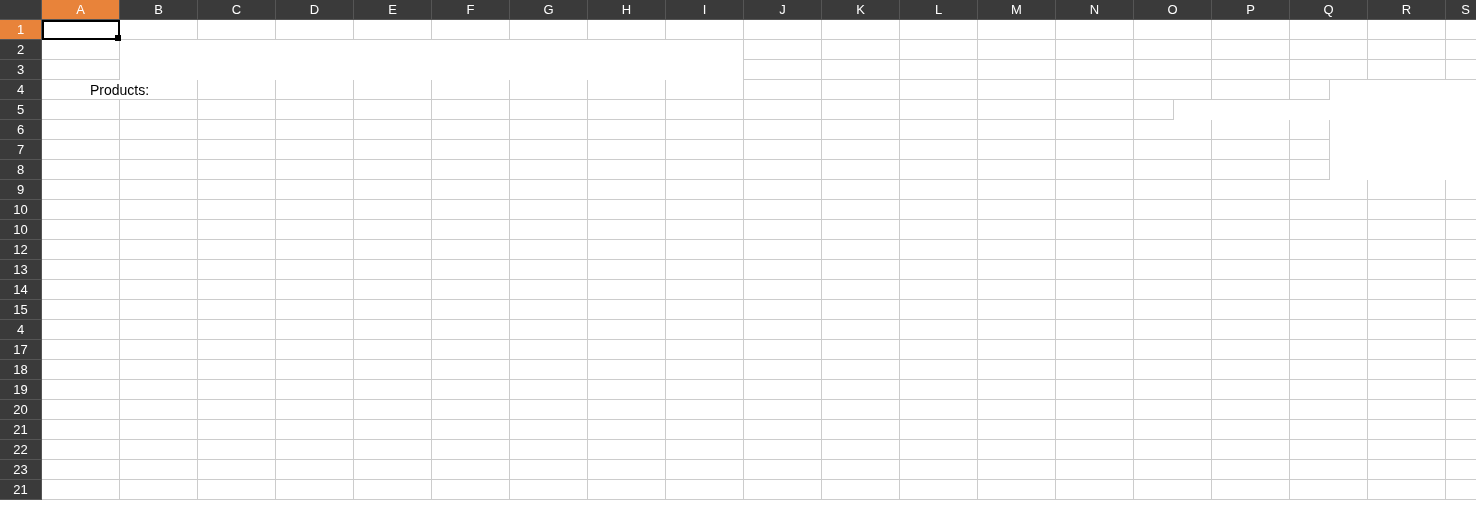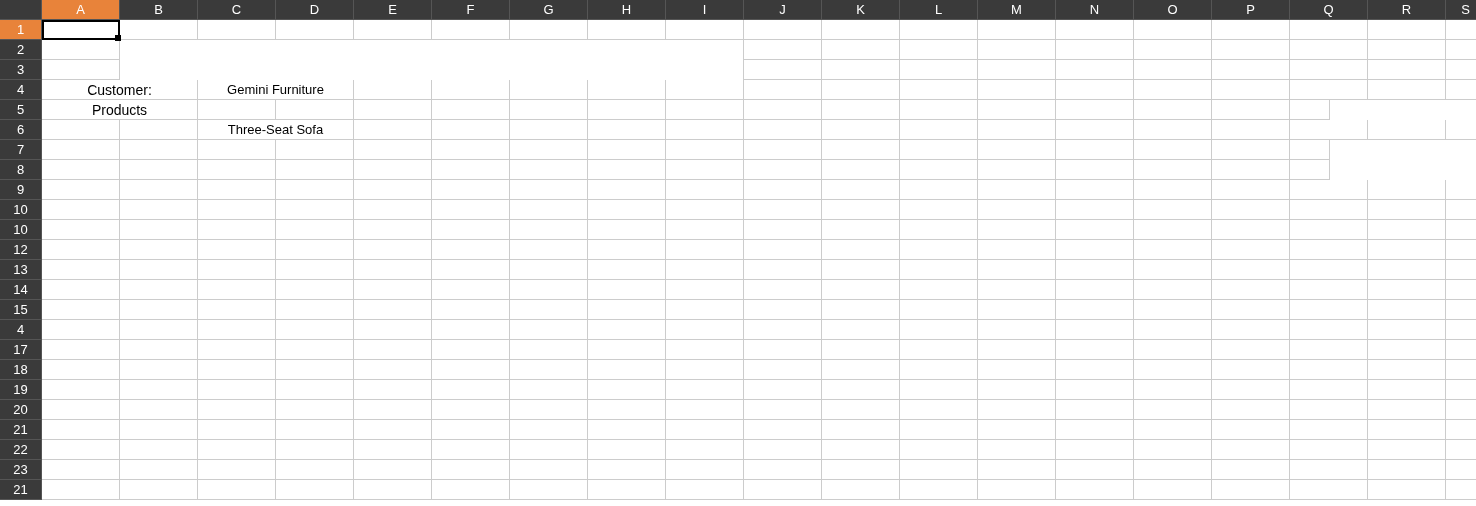--- a/index.html
+++ b/index.html
@@ -250,60 +250,57 @@
             <div class="cell" style="width: 78px; min-width: 78px;"></div>
             <div class="cell" style="width: 78px; min-width: 78px;"></div>
             <div class="cell" style="width: 78px; min-width: 78px;"></div>
             <div class="cell" style="width: 78px; min-width: 78px;"></div>
             <div class="cell" style="width: 78px; min-width: 78px;"></div>
             <div class="cell" style="width: 78px; min-width: 78px;"></div>
             <div class="cell" style="width: 78px; min-width: 78px;"></div>
             <div class="cell" style="width: 40px; min-width: 40px;"></div>
           </div>
           <div class="row" style="height: 20px;">
-            <div class="cell label-text centered" style="width: 156px; min-width: 156px;">Customer:</div>
-            <div class="cell centered" style="width: 156px; min-width: 156px;">Gemini Furniture</div>
-            <div class="cell" style="width: 78px; min-width: 78px;"></div>
-            <div class="cell" style="width: 78px; min-width: 78px;"></div>
-            <div class="cell" style="width: 78px; min-width: 78px;"></div>
-            <div class="cell" style="width: 78px; min-width: 78px;"></div>
-            <div class="cell" style="width: 78px; min-width: 78px;"></div>
-            <div class="cell" style="width: 78px; min-width: 78px;"></div>
-            <div class="cell" style="width: 78px; min-width: 78px;"></div>
-            <div class="cell" style="width: 78px; min-width: 78px;"></div>
-            <div class="cell" style="width: 78px; min-width: 78px;"></div>
-            <div class="cell" style="width: 78px; min-width: 78px;"></div>
-            <div class="cell" style="width: 78px; min-width: 78px;"></div>
-            <div class="cell" style="width: 78px; min-width: 78px;"></div>
-            <div class="cell" style="width: 78px; min-width: 78px;"></div>
-            <div class="cell" style="width: 78px; min-width: 78px;"></div>
-            <div class="cell" style="width: 40px; min-width: 40px;"></div>
-          </div>
-          <div class="row" style="height: 20px;">
-            <div class="cell label-text centered" style="width: 156px; min-width: 156px;">Products</div>
-            <div class="cell" style="width: 78px; min-width: 78px;"></div>
-            <div class="cell" style="width: 78px; min-width: 78px;"></div>
-            <div class="cell" style="width: 78px; min-width: 78px;"></div>
-            <div class="cell" style="width: 78px; min-width: 78px;"></div>
-            <div class="cell" style="width: 78px; min-width: 78px;"></div>
-            <div class="cell" style="width: 78px; min-width: 78px;"></div>
-            <div class="cell" style="width: 78px; min-width: 78px;"></div>
-            <div class="cell" style="width: 78px; min-width: 78px;"></div>
-            <div class="cell" style="width: 78px; min-width: 78px;"></div>
-            <div class="cell" style="width: 78px; min-width: 78px;"></div>
-            <div class="cell" style="width: 78px; min-width: 78px;"></div>
-            <div class="cell" style="width: 78px; min-width: 78px;"></div>
-            <div class="cell" style="width: 78px; min-width: 78px;"></div>
-            <div class="cell" style="width: 78px; min-width: 78px;"></div>
-            <div class="cell" style="width: 40px; min-width: 40px;"></div>
-          </div>
-          <div class="row" style="height: 20px;">
-            <div class="cell" style="width: 78px; min-width: 78px;"></div>
-            <div class="cell" style="width: 78px; min-width: 78px;"></div>
-            <div class="cell centered" style="width: 156px; min-width: 156px;">Three-Seat Sofa</div>
+            <div class="cell label-text centered" style="width: 156px; min-width: 156px;">Products:</div>
+            <div class="cell" style="width: 78px; min-width: 78px;"></div>
+            <div class="cell" style="width: 78px; min-width: 78px;"></div>
+            <div class="cell" style="width: 78px; min-width: 78px;"></div>
+            <div class="cell" style="width: 78px; min-width: 78px;"></div>
+            <div class="cell" style="width: 78px; min-width: 78px;"></div>
+            <div class="cell" style="width: 78px; min-width: 78px;"></div>
+            <div class="cell" style="width: 78px; min-width: 78px;"></div>
+            <div class="cell" style="width: 78px; min-width: 78px;"></div>
+            <div class="cell" style="width: 78px; min-width: 78px;"></div>
+            <div class="cell" style="width: 78px; min-width: 78px;"></div>
+            <div class="cell" style="width: 78px; min-width: 78px;"></div>
+            <div class="cell" style="width: 78px; min-width: 78px;"></div>
+            <div class="cell" style="width: 78px; min-width: 78px;"></div>
+            <div class="cell" style="width: 78px; min-width: 78px;"></div>
+            <div class="cell" style="width: 40px; min-width: 40px;"></div>
+          </div>
+          <div class="row" style="height: 20px;">
+            <div class="cell" style="width: 78px; min-width: 78px;"></div>
+            <div class="cell" style="width: 78px; min-width: 78px;"></div>
+            <div class="cell" style="width: 78px; min-width: 78px;"></div>
+            <div class="cell" style="width: 78px; min-width: 78px;"></div>
+            <div class="cell" style="width: 78px; min-width: 78px;"></div>
+            <div class="cell" style="width: 78px; min-width: 78px;"></div>
+            <div class="cell" style="width: 78px; min-width: 78px;"></div>
+            <div class="cell" style="width: 78px; min-width: 78px;"></div>
+            <div class="cell" style="width: 78px; min-width: 78px;"></div>
+            <div class="cell" style="width: 78px; min-width: 78px;"></div>
+            <div class="cell" style="width: 78px; min-width: 78px;"></div>
+            <div class="cell" style="width: 78px; min-width: 78px;"></div>
+            <div class="cell" style="width: 78px; min-width: 78px;"></div>
+            <div class="cell" style="width: 78px; min-width: 78px;"></div>
+            <div class="cell" style="width: 40px; min-width: 40px;"></div>
+          </div>
+          <div class="row" style="height: 20px;">
+            <div class="cell" style="width: 78px; min-width: 78px;"></div>
+            <div class="cell" style="width: 78px; min-width: 78px;"></div>
             <div class="cell" style="width: 78px; min-width: 78px;"></div>
             <div class="cell" style="width: 78px; min-width: 78px;"></div>
             <div class="cell" style="width: 78px; min-width: 78px;"></div>
             <div class="cell" style="width: 78px; min-width: 78px;"></div>
             <div class="cell" style="width: 78px; min-width: 78px;"></div>
             <div class="cell" style="width: 78px; min-width: 78px;"></div>
             <div class="cell" style="width: 78px; min-width: 78px;"></div>
             <div class="cell" style="width: 78px; min-width: 78px;"></div>
             <div class="cell" style="width: 78px; min-width: 78px;"></div>
             <div class="cell" style="width: 78px; min-width: 78px;"></div>

